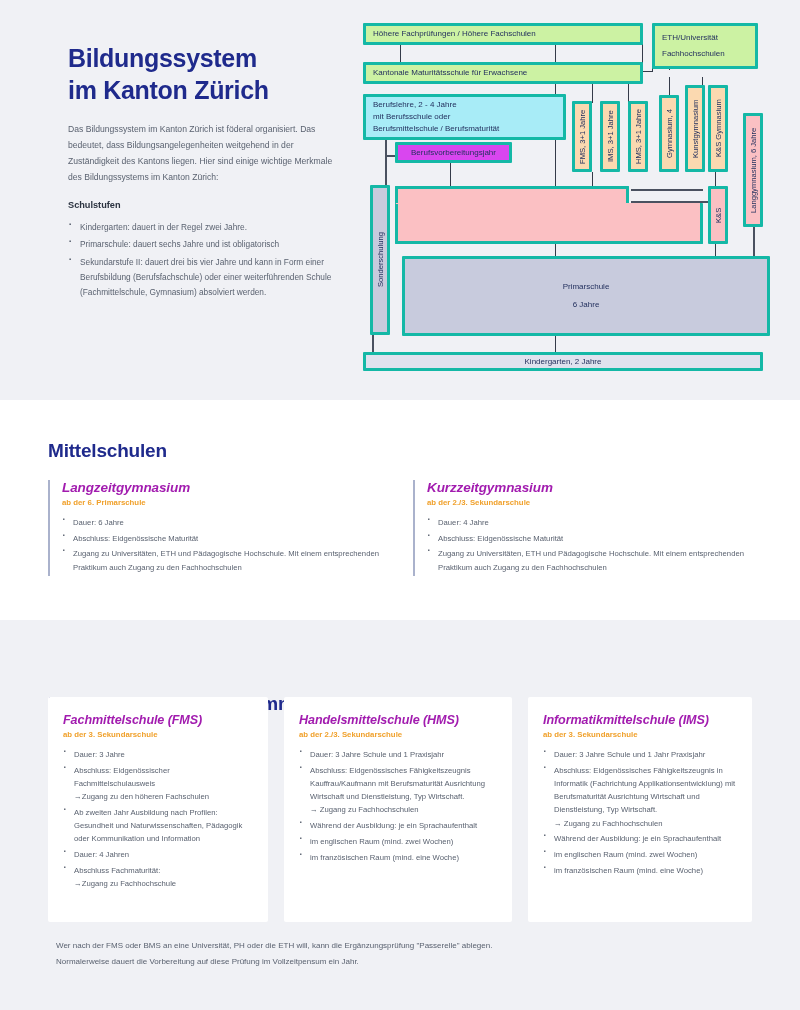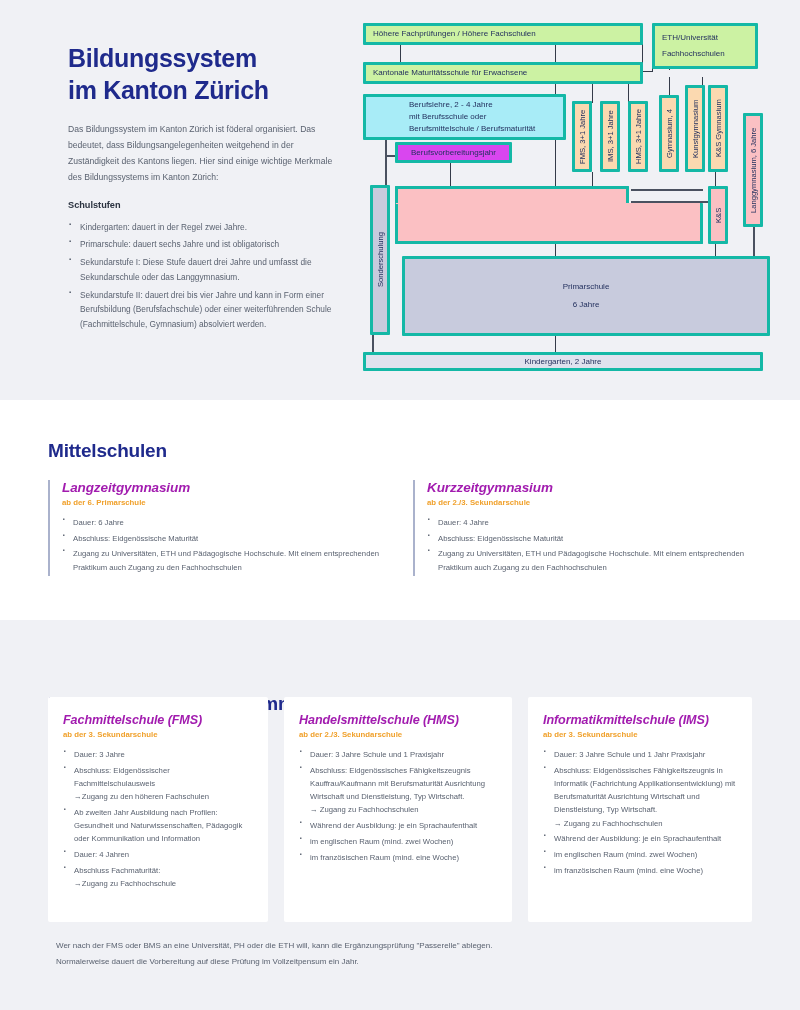--- a/index.html
+++ b/index.html
@@ -40,21 +40,21 @@
   
   .diagram { position:absolute; left:355px; top:15px; width:412px; height:360px; }
   .box {
     position:absolute; border:3px solid #14b8a6; border-radius:1px;
     font-size:8px; color:#23305e; line-height:1.45;
     display:flex; align-items:center;
   }
   .box.ctr { justify-content:center; text-align:center; }
   .box .pad { padding:0 7px; }
   .green  { background:#ccf2a3; }
-  .cyan   { background:#a8ecf7;padding-left:36px; }
+  .cyan   { background:#a8ecf7; }
   .purple { background:#d946ef; }
   .pink   { background:#fbc0c3; }
   .orange { background:#fbd9b0; }
   .grayb  { background:#c8cbdd;margin-left:7px; }
   .graylt { background:#dfe2ee; }
   .vert {
     writing-mode: vertical-rl; transform: rotate(180deg);
     justify-content:center; text-align:center; font-size:7.6px;
   }
   .conn { position:absolute; background:#4a5160; }
@@ -101,21 +101,20 @@
   <div class="intro">
     <h1>
       <span>Bildungssystem</span><br>
       <span>im Kanton Zürich</span>
     </h1>
     <p class="lead">Das Bildungssystem im Kanton Zürich ist föderal organisiert. Das bedeutet, dass Bildungsangelegenheiten weitgehend in der Zuständigkeit des Kantons liegen. Hier sind einige wichtige Merkmale des Bildungssystems im Kanton Zürich:</p>
     <h2 class="sub">Schulstufen</h2>
     <ul class="intro-list">
       <li>Kindergarten:  dauert in der Regel zwei Jahre.</li>
       <li>Primarschule:  dauert sechs Jahre und ist obligatorisch</li>
-      <li>Sekundarstufe I: Diese Stufe dauert drei Jahre und umfasst die Sekundarschule oder das Langgymnasium.</li>
       <li>Sekundarstufe II: dauert drei bis vier Jahre und kann in Form einer Berufsbildung (Berufsfachschule) oder einer weiterführenden Schule (Fachmittelschule, Gymnasium) absolviert werden.</li>
     </ul>
   </div>
 
   <div class="diagram">
 
     <div class="conn v thick" style="left:45px; top:23px; height:32px;"></div>
     <div class="conn v thick" style="left:200px; top:23px; height:32px;"></div>
     <div class="conn v thick" style="left:200px; top:62px; height:26px;"></div>
     <div class="conn v thick" style="left:314px; top:23px; height:32px;"></div>

